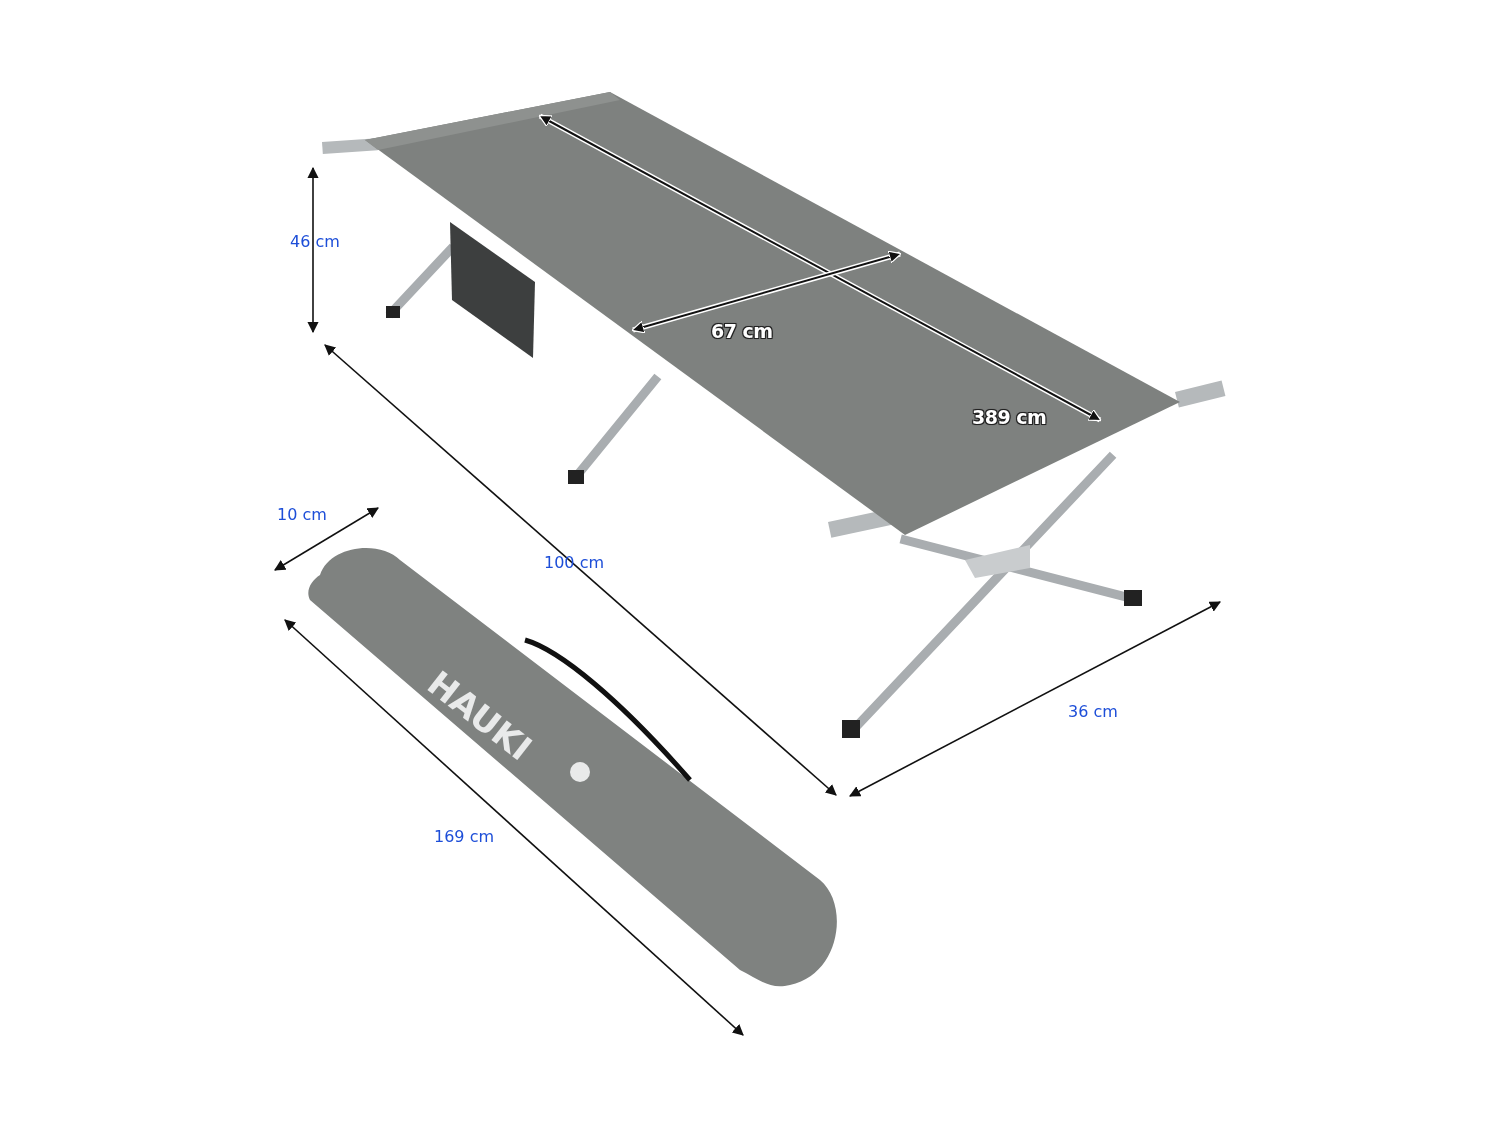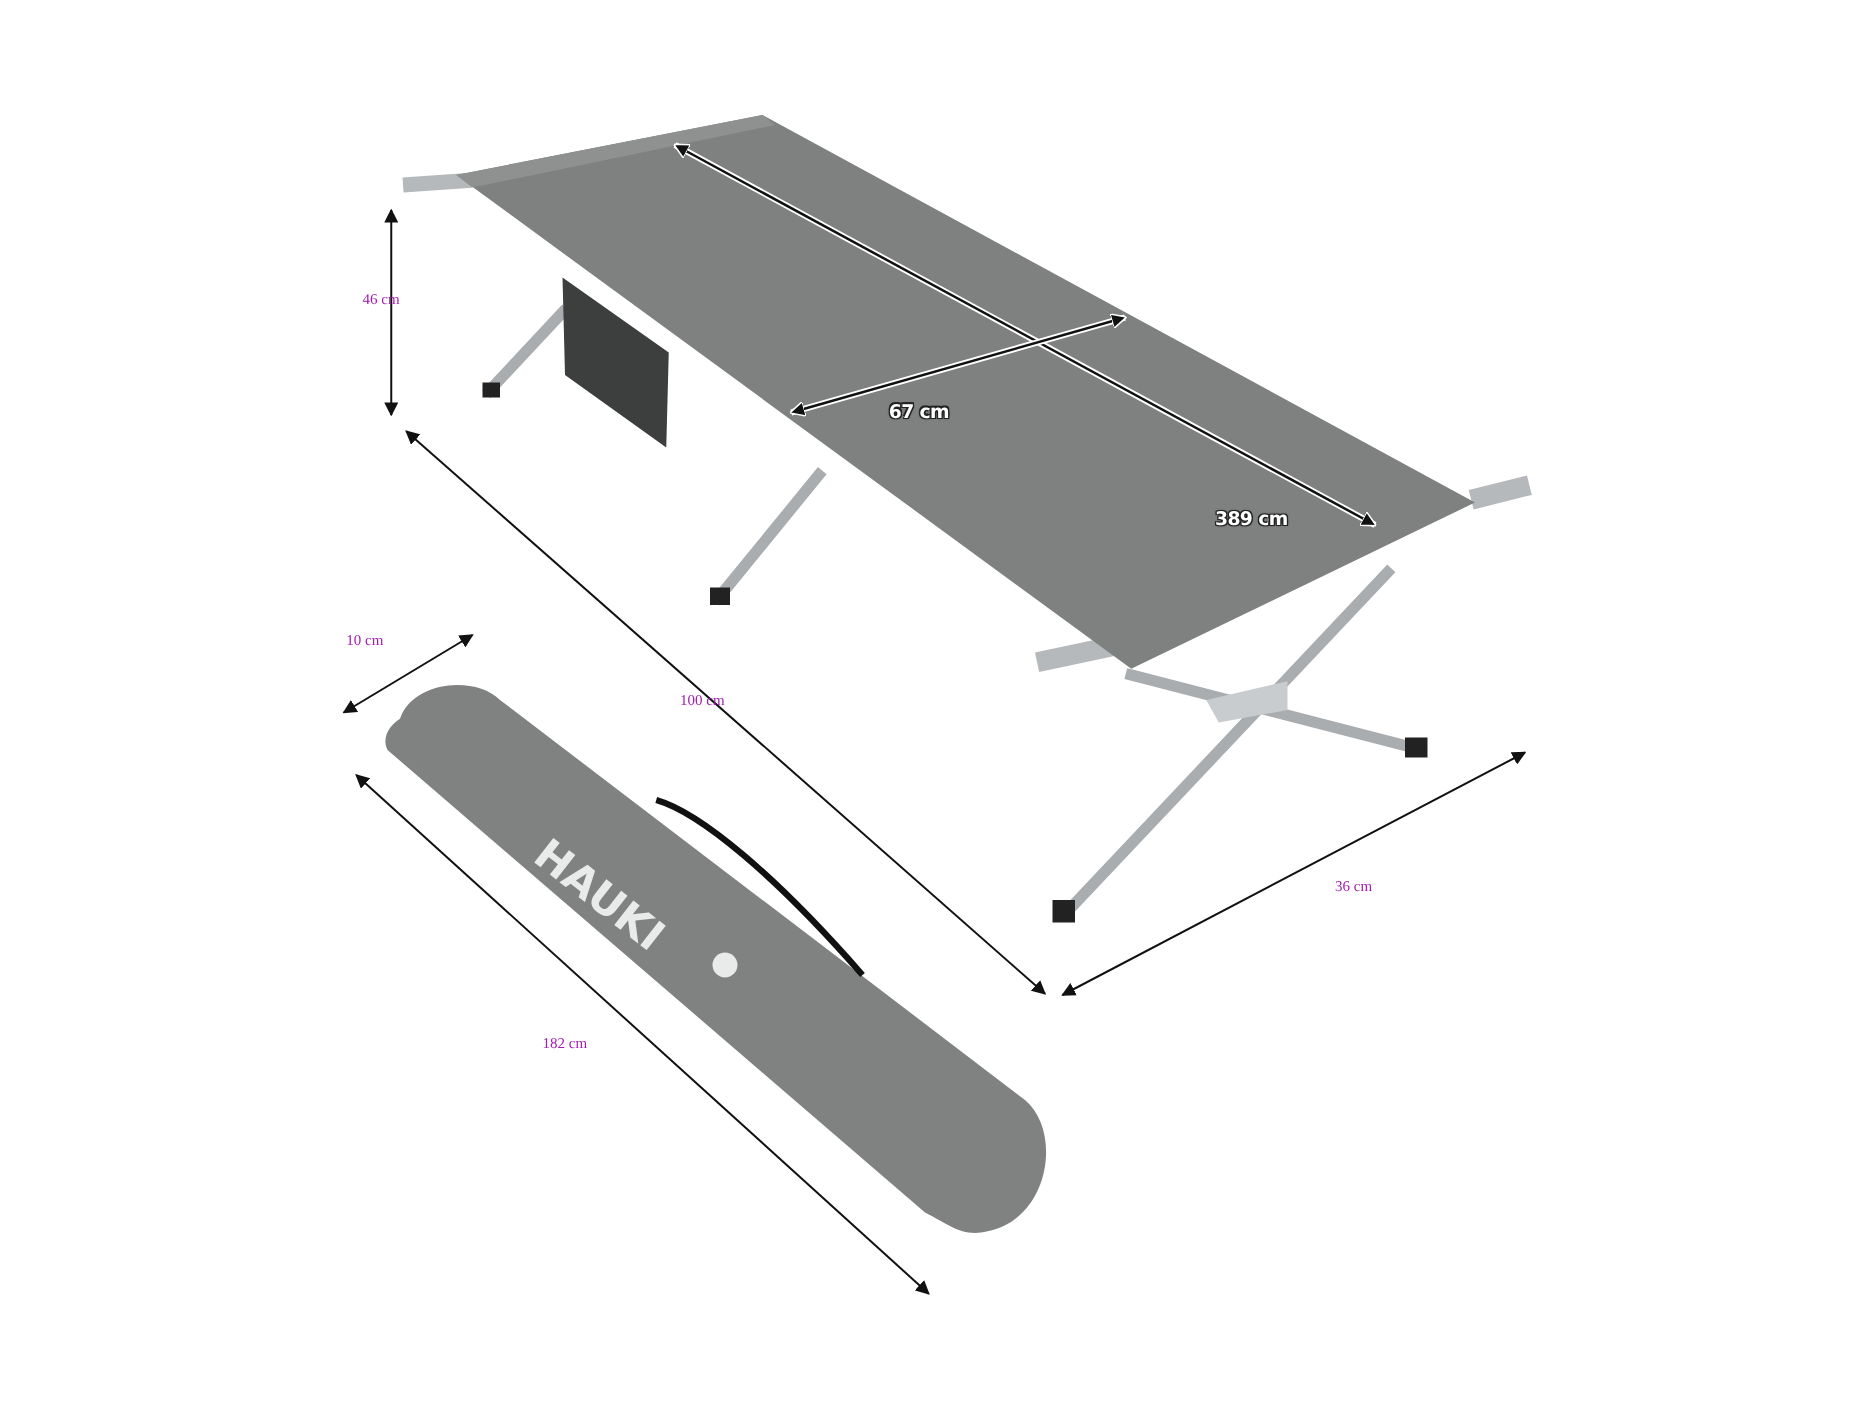--- a/index.html
+++ b/index.html
@@ -1,19 +1,19 @@
 <!DOCTYPE html>
 <html><head>
 <meta charset="utf-8">
 <style>
   html, body { margin:0; padding:0; background:#ffffff; }
   body { width:1500px; height:1125px; position:relative; overflow:hidden; font-family:"DejaVu Sans", sans-serif; }
   svg { position:absolute; left:0; top:0; }
-  .label { position:absolute; font-size:12px; color:#a21caf; white-space:nowrap;font-family:Liberation Serif, serif; }
-  .label-outline { position:absolute; font-size:15px; font-weight:bold; color:#fff; white-space:nowrap;
+  .label { position:absolute; font-size:16px; color:#1d4ed8; white-space:nowrap; }
+  .label-outline { position:absolute; font-size:19px; font-weight:bold; color:#fff; white-space:nowrap;
     text-shadow: -1px -1px 0 #222, 1px -1px 0 #222, -1px 1px 0 #222, 1px 1px 0 #222, 0 0 2px #000; letter-spacing:-0.5px;}
 </style>
 </head>
 <body>
 
 <svg width="1500" height="1125" viewBox="0 0 1500 1125">
   <defs>
     <marker id="ah" viewBox="0 0 10 10" refX="9" refY="5" markerWidth="7" markerHeight="7" orient="auto-start-reverse">
       <path d="M0,0 L10,5 L0,10 z" fill="#111"></path>
     </marker>
@@ -64,15 +64,15 @@
     <line x1="850" y1="796" x2="1220" y2="602" marker-start="url(#ah)" marker-end="url(#ah)"></line>
     <line x1="275" y1="570" x2="378" y2="508" marker-start="url(#ah)" marker-end="url(#ah)"></line>
     <line x1="285" y1="620" x2="743" y2="1035" marker-start="url(#ah)" marker-end="url(#ah)"></line>
   </g>
 </svg>
 
 <span class="label" style="left:290px;top:232px">46 cm</span>
 <span class="label" style="left:544px;top:553px">100 cm</span>
 <span class="label" style="left:1068px;top:702px">36 cm</span>
 <span class="label" style="left:277px;top:505px">10 cm</span>
-<span class="label" style="left:434px;top:827px">182 cm</span>
+<span class="label" style="left:434px;top:827px">169 cm</span>
 <span class="label-outline" style="left:711px;top:320px">67 cm</span>
 <span class="label-outline" style="left:972px;top:406px">389 cm</span>
 
 </body></html>

